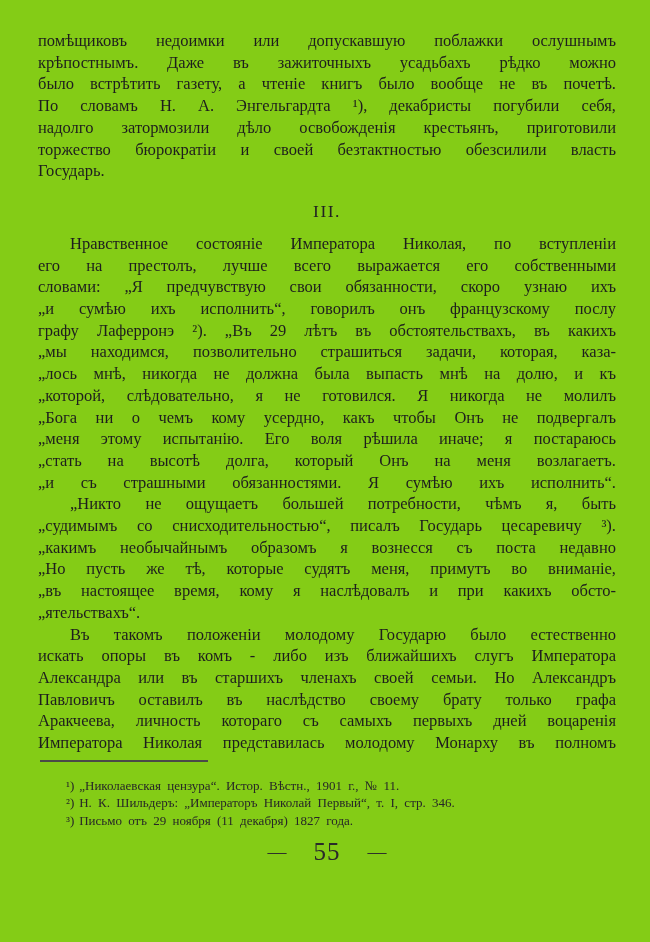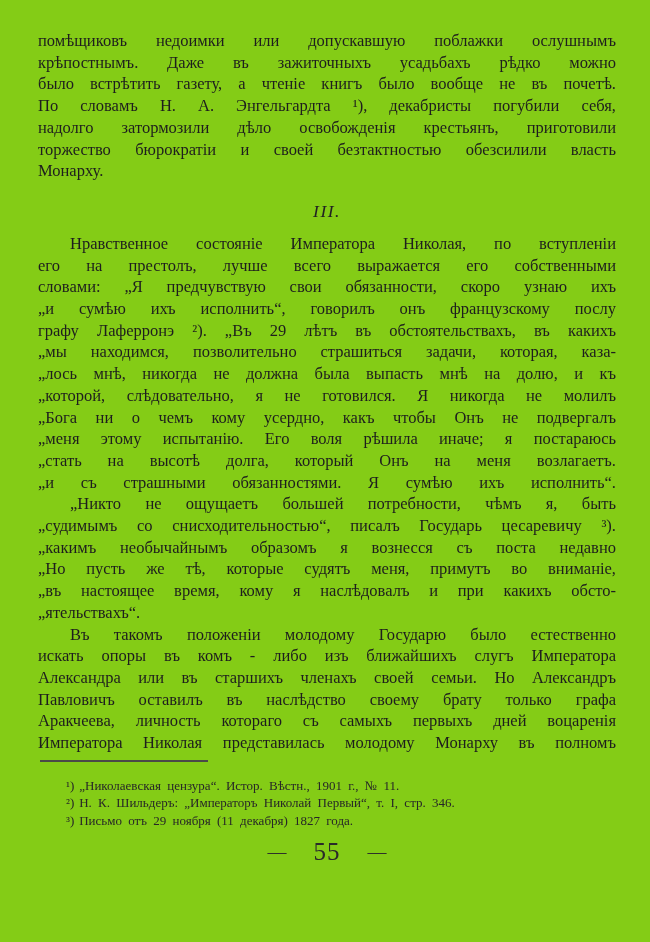--- a/index.html
+++ b/index.html
@@ -24,21 +24,20 @@
   
   .body-text .line.j { text-align-last: justify; }
   
   .body-text .line.indent { text-indent: 32px; }
   .heading {
     text-align: center;
     font-size: 17.5px;
     letter-spacing: 1.5px;
     margin: 19px 0 11px 0;
     color: #222;
-    font-style: italic;
   }
   .fn-sep {
     width: 168px;
     height: 0;
     border-top: 2px solid #4a4a48;
     margin: 6px 0 15px 2px;
   }
   .footnotes {
     padding-left: 28px;
     padding-right: 30px;
@@ -66,21 +65,21 @@
 <div class="page">
   <div class="body-text">
 
     <div class="paragraph">
       <div class="line j">помѣщиковъ недоимки или допускавшую поблажки ослушнымъ</div>
       <div class="line j">крѣпостнымъ. Даже въ зажиточныхъ усадьбахъ рѣдко можно</div>
       <div class="line j">было встрѣтить газету, а чтеніе книгъ было вообще не въ почетѣ.</div>
       <div class="line j">По словамъ Н. А. Энгельгардта ¹), декабристы погубили себя,</div>
       <div class="line j">надолго затормозили дѣло освобожденія крестьянъ, приготовили</div>
       <div class="line j">торжество бюрократіи и своей безтактностью обезсилили власть</div>
-      <div class="line">Монарху.</div>
+      <div class="line">Государь.</div>
     </div>
 
     <div class="heading">III.</div>
 
     <div class="paragraph">
       <div class="line j indent">Нравственное состояніе Императора Николая, по вступленіи</div>
       <div class="line j">его на престолъ, лучше всего выражается его собственными</div>
       <div class="line j">словами: „Я предчувствую свои обязанности, скоро узнаю ихъ</div>
       <div class="line j">„и сумѣю ихъ исполнить“, говорилъ онъ французскому послу</div>
       <div class="line j">графу Лаферронэ ²). „Въ 29 лѣтъ въ обстоятельствахъ, въ какихъ</div>

